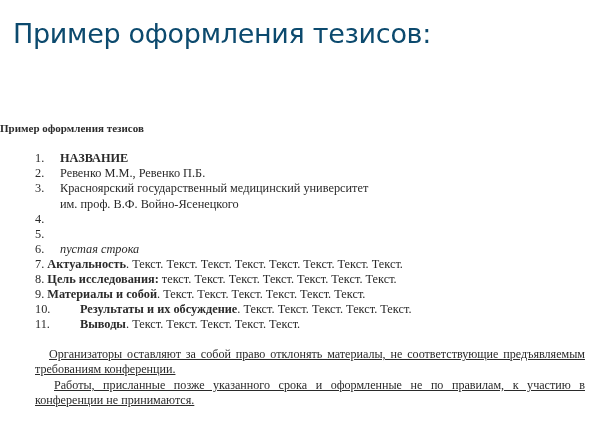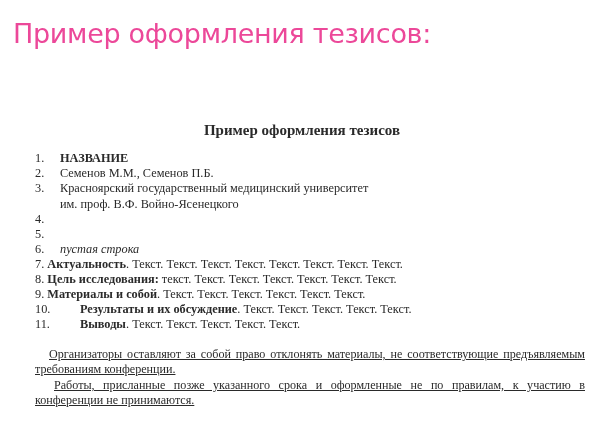--- a/index.html
+++ b/index.html
@@ -1,19 +1,19 @@
 <!DOCTYPE html>
 <html><head>
 <meta charset="utf-8">
 <style>
   html, body { margin:0; padding:0; }
   body { width:604px; height:432px; background:#ffffff; position:relative; overflow:hidden; }
-  .slide-title { position:absolute; left:13px; top:18px; font-family:"DejaVu Sans", sans-serif; font-size:27px; color:#ec4899; letter-spacing:-0.3px; }
+  .slide-title { position:absolute; left:13px; top:18px; font-family:"DejaVu Sans", sans-serif; font-size:27px; color:#0c4a6e; letter-spacing:-0.3px; }
   .doc { position:absolute; left:0; top:0; width:604px; font-family:"Liberation Serif", serif; color:#2a2a2a; font-size:12.3px; }
-  .doc-title { position:absolute; top:122px; left:0; width:604px; text-align:center; font-weight:bold; font-size:15px; }
+  .doc-title { position:absolute; top:122px; left:0; width:604px; text-align:left; font-weight:bold; font-size:11px; }
   .line { position:absolute; left:0; width:604px; height:16px; line-height:16px; white-space:nowrap; }
   .num { position:absolute; left:35px; }
   .center { position:absolute; left:60px; width:410px; text-align:left; }
   .left { position:absolute; }
   b { font-weight:bold; }
   .italic { font-style:italic; }
   .para { position:absolute; left:35px; width:550px; line-height:15px; text-align:justify; font-size:12.1px;text-decoration:underline; }
   .indent { text-indent:14px; }
 </style>
 </head>
@@ -23,21 +23,21 @@
 
 <div class="doc">
   <div class="doc-title">Пример оформления тезисов</div>
 
   <div class="line" style="top:150px">
     <span class="num">1.</span>
     <span class="center" style="font-weight:bold">НАЗВАНИЕ</span>
   </div>
   <div class="line" style="top:165px">
     <span class="num">2.</span>
-    <span class="center">Семенов М.М., Семенов П.Б.</span>
+    <span class="center">Ревенко М.М., Ревенко П.Б.</span>
   </div>
   <div class="line" style="top:180px">
     <span class="num">3.</span>
     <span class="center">Красноярский государственный медицинский университет</span>
   </div>
   <div class="line" style="top:196px">
     <span class="center">им. проф. В.Ф. Войно-Ясенецкого</span>
   </div>
   <div class="line" style="top:211px">
     <span class="left" style="left:35px">4.</span>

